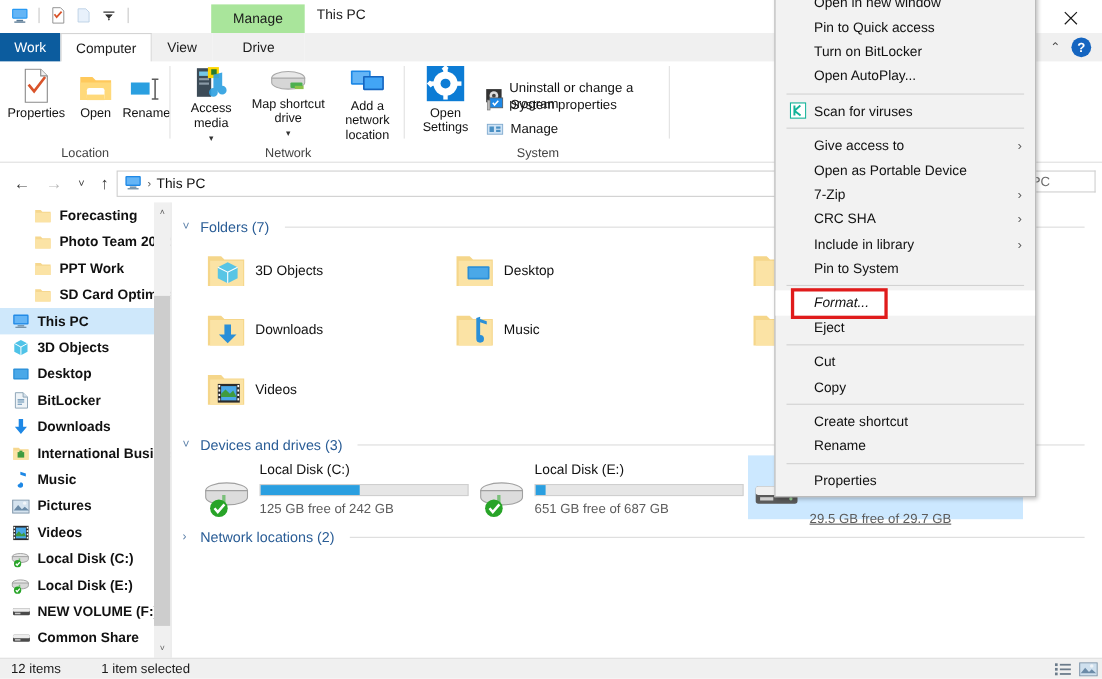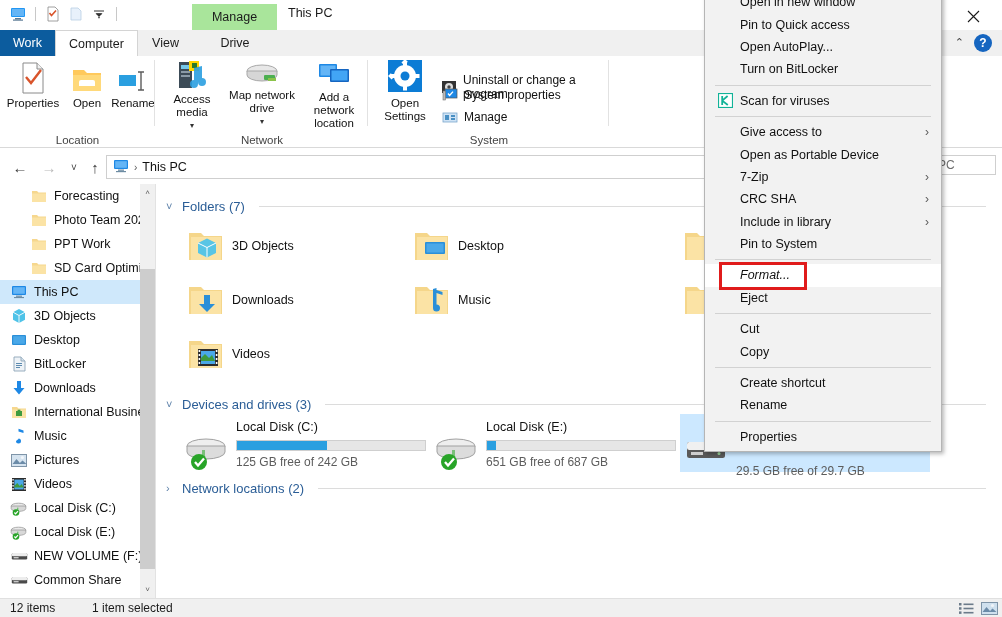--- a/index.html
+++ b/index.html
@@ -109,21 +109,21 @@
   #search-box {
     position:absolute; left:934px; top:7px; width:62px; height:20px;
     border:1px solid #cfcfcf; border-left:0; background:#fff;
     display:flex; align-items:center; padding-left:4px;
     font-size:12px; color:#6d6d6d; overflow:hidden; white-space:nowrap;
   }
 
   
   #navpane {
     position:absolute; left:0; top:184px; width:155px; height:414px;
-    background:#fff; overflow:hidden;
+    background:#fff; overflow:hidden;font-weight:bold;
   }
   .navitem {
     position:relative; height:24px; display:flex; align-items:center;
     font-size:12.5px; color:#111; white-space:nowrap;
   }
   .navitem.sel { background:#cfe8fb; }
   .navitem .nico { width:18px; height:18px; margin-right:6px; display:flex; align-items:center; justify-content:center; flex:0 0 18px; }
   .lvl1 { padding-left:30px; }
   .lvl0 { padding-left:10px; }
 
@@ -307,21 +307,21 @@
     </div>
     <div class="rbig" style="left:70px; width:72px;">
       <span class="ico">
         <svg width="36" height="26" viewBox="0 0 36 26">
             <ellipse cx="18" cy="11" rx="15" ry="6" fill="#e8e8e8" stroke="#a8a8a8"></ellipse>
             <path d="M3 11v4a15 6 0 0 0 30 0v-4z" fill="#d6d6d6" stroke="#a8a8a8"></path>
             <rect x="20" y="15" width="11" height="5" rx="1" fill="#4caf50"></rect>
             <rect x="24" y="18" width="8" height="3" fill="#8bc34a"></rect>
           </svg>
       </span>
-      <span>Map network drive</span>
+      <span>Map shortcut drive</span>
       <span class="caret">▾</span>
     </div>
     <div class="rbig" style="left:144px; width:68px;">
       <span class="ico">
         <svg width="34" height="28" viewBox="0 0 34 28">
             <rect x="2" y="4" width="18" height="13" rx="1" fill="#1e88e5"></rect>
             <rect x="3.5" y="5.5" width="15" height="10" fill="#64b5f6"></rect>
             <rect x="13" y="9" width="19" height="13" rx="1" fill="#1565c0"></rect>
             <rect x="14.5" y="10.5" width="16" height="10" fill="#42a5f5"></rect>
           </svg>
@@ -742,43 +742,43 @@
           <rect x="3" y="10" width="38" height="16" rx="2.5" fill="#5a5a5a"></rect>
           <rect x="3" y="10" width="38" height="8" rx="2.5" fill="#f0f0f0"></rect>
           <rect x="7" y="20" width="12" height="3" fill="#cfcfcf"></rect>
           <circle cx="35" cy="21.5" r="1.5" fill="#9ad39a"></circle>
         </svg>
     </span>
     <span class="dname" style="top:6px;"></span>
     <span class="dbar" style="top:26px; background:#e9e9e9; border-color:#b8c8d6;">
         <i style="width:2%"></i>
       </span>
-    <span class="dfree" style="top:50px;">29.5 GB free of 29.7 GB</span>
+    <span class="dfree" style="top:50px;text-decoration:underline;">29.5 GB free of 29.7 GB</span>
   </div>
 
   <div class="grouphdr" style="top:294px; width:820px;">
     <span class="gchev">›</span>
     <span class="gtitle">Network locations (2)</span>
     <span class="gline" style="flex:1;"></span>
   </div>
 </div>
 
 <div id="ctxmenu">
   <div id="ctx-items">
       <div class="mi">
         <span>Open in new window</span>
       </div>
       <div class="mi">
         <span>Pin to Quick access</span>
       </div>
       <div class="mi">
+        <span>Turn on BitLocker</span>
+      </div>
+      <div class="mi">
         <span>Open AutoPlay...</span>
-      </div>
-      <div class="mi">
-        <span>Turn on BitLocker</span>
       </div>
       <div class="msep"></div>
       <div class="mi">
         <span class="mico">
           <svg width="15" height="15" viewBox="0 0 15 15">
             <rect x="0.5" y="0.5" width="14" height="14" fill="#fff" stroke="#12b398" stroke-width="1.2"></rect>
             <path d="M4.2 3v9M4.2 7.6L9.6 3M4.2 7.6L9.8 12" stroke="#12b398" stroke-width="1.8" fill="none"></path>
           </svg>
         </span>
         <span>Scan for viruses</span>

